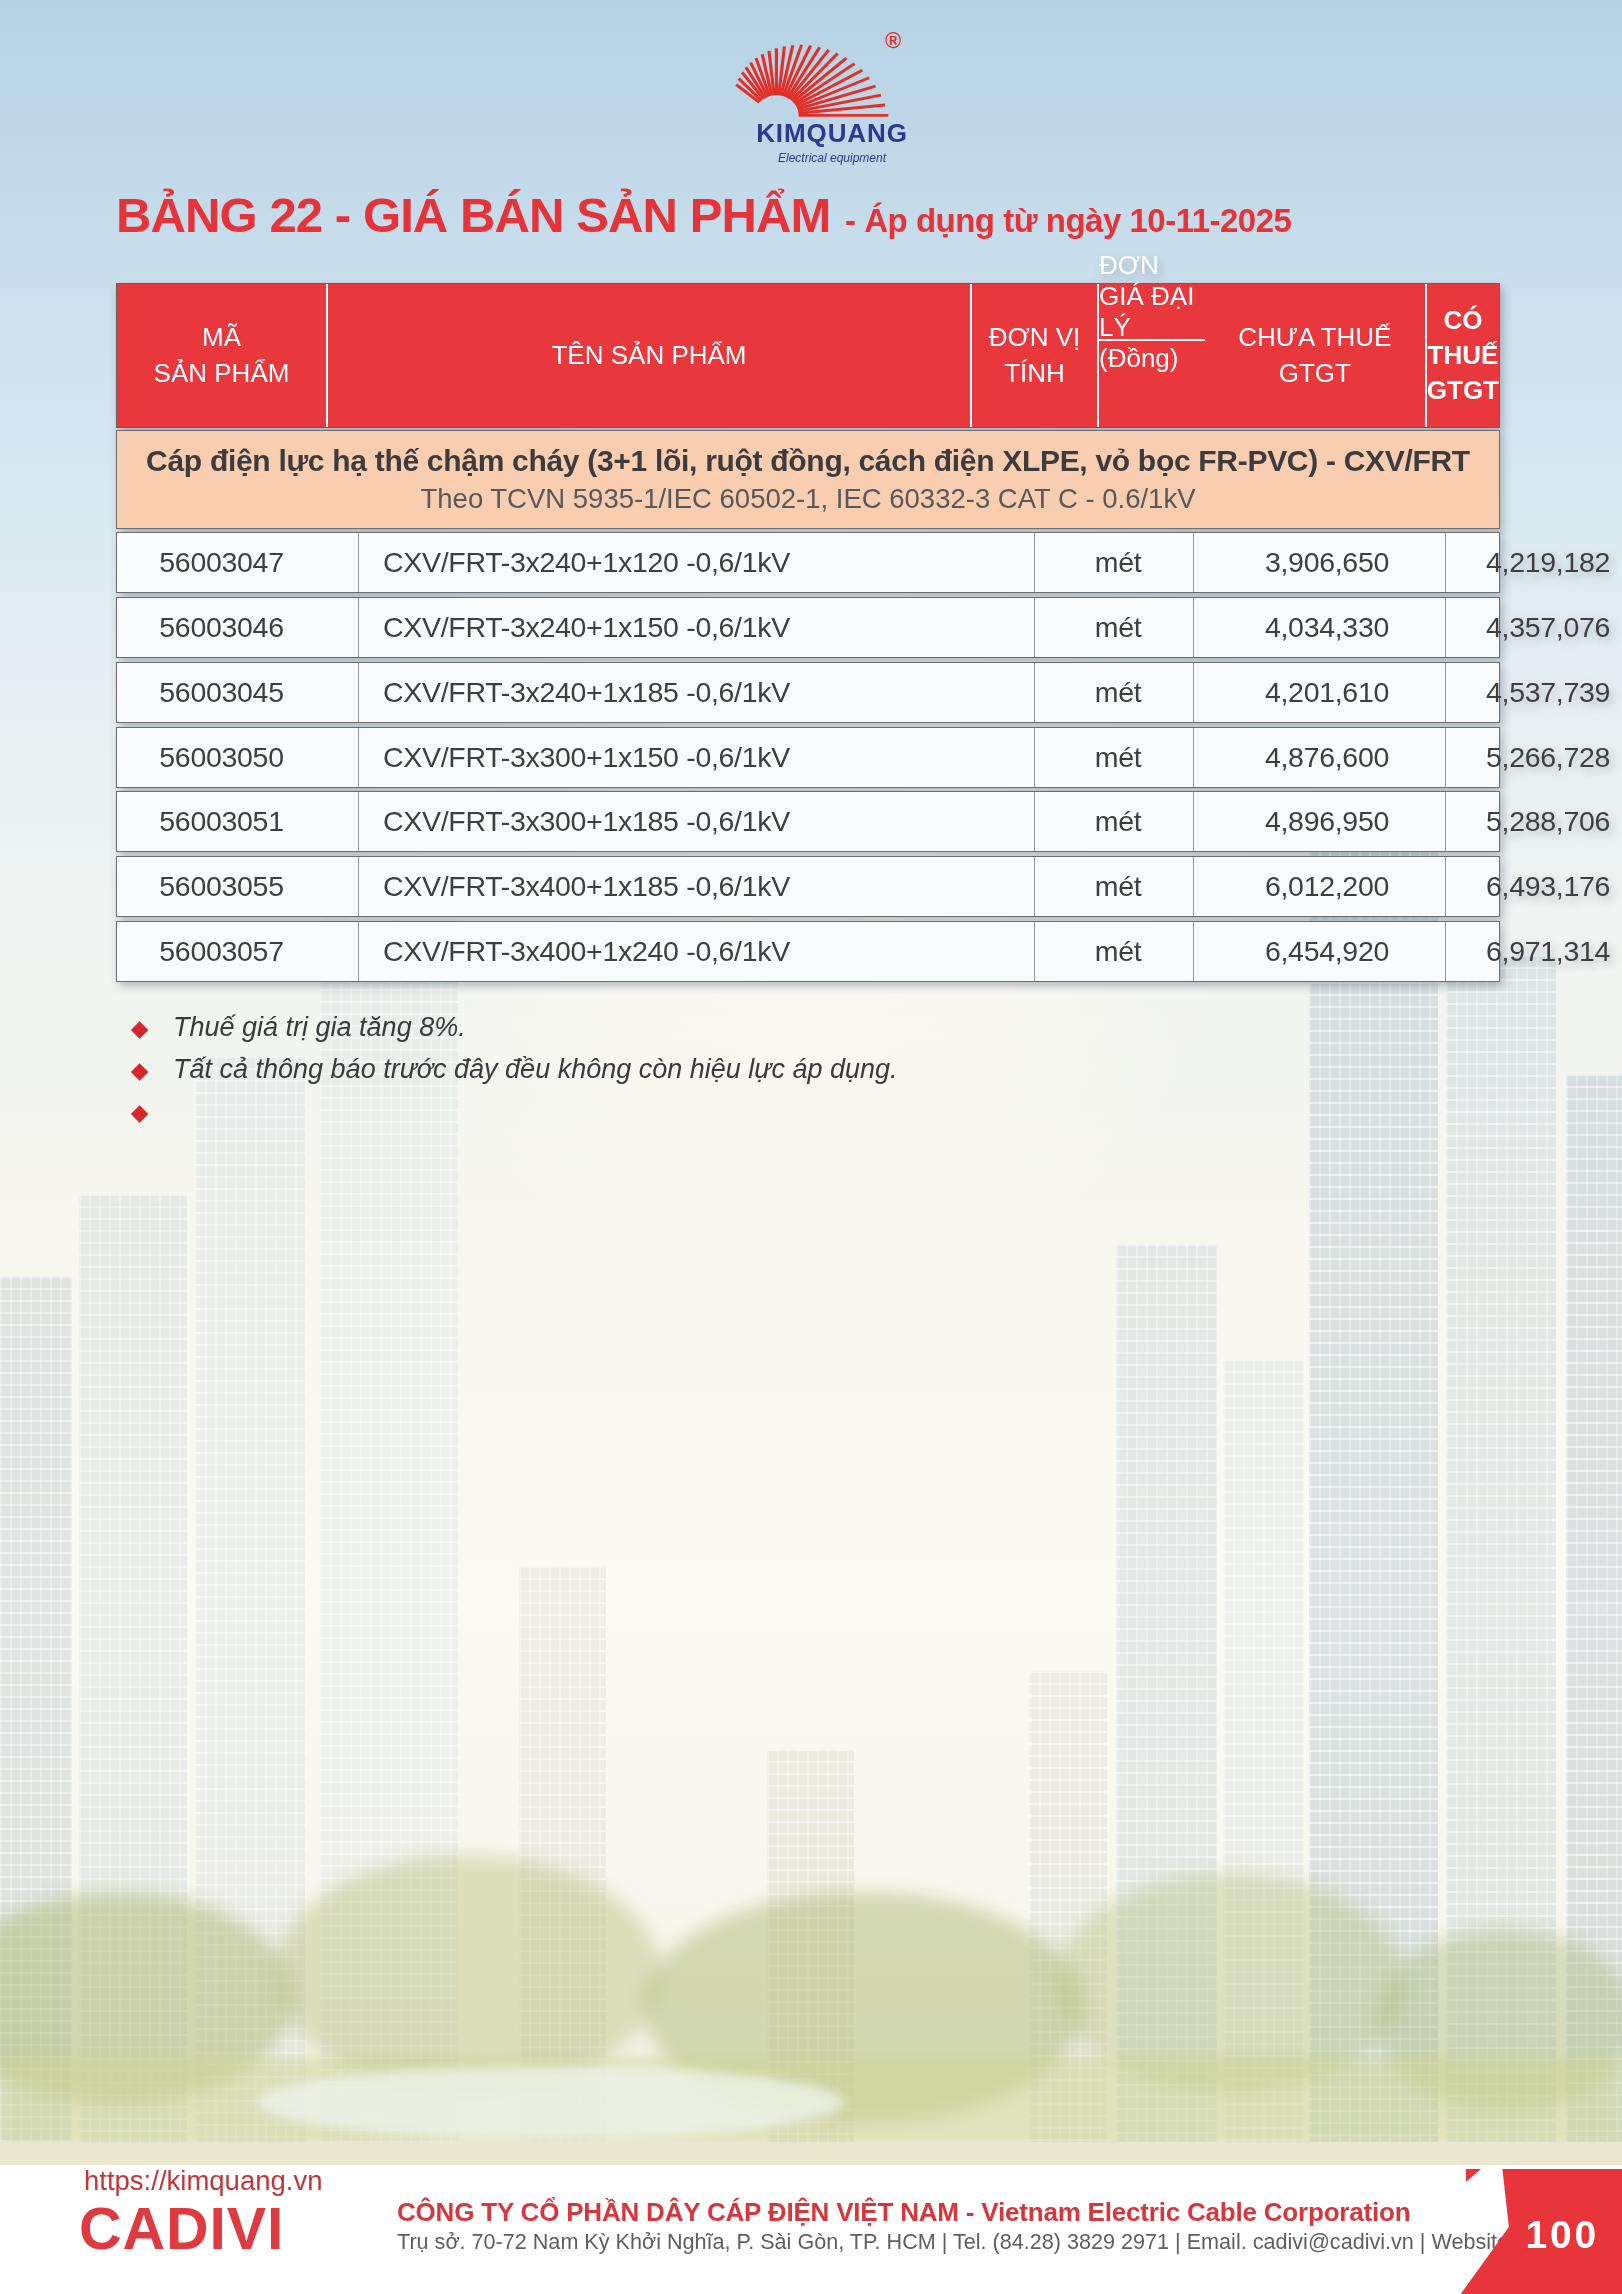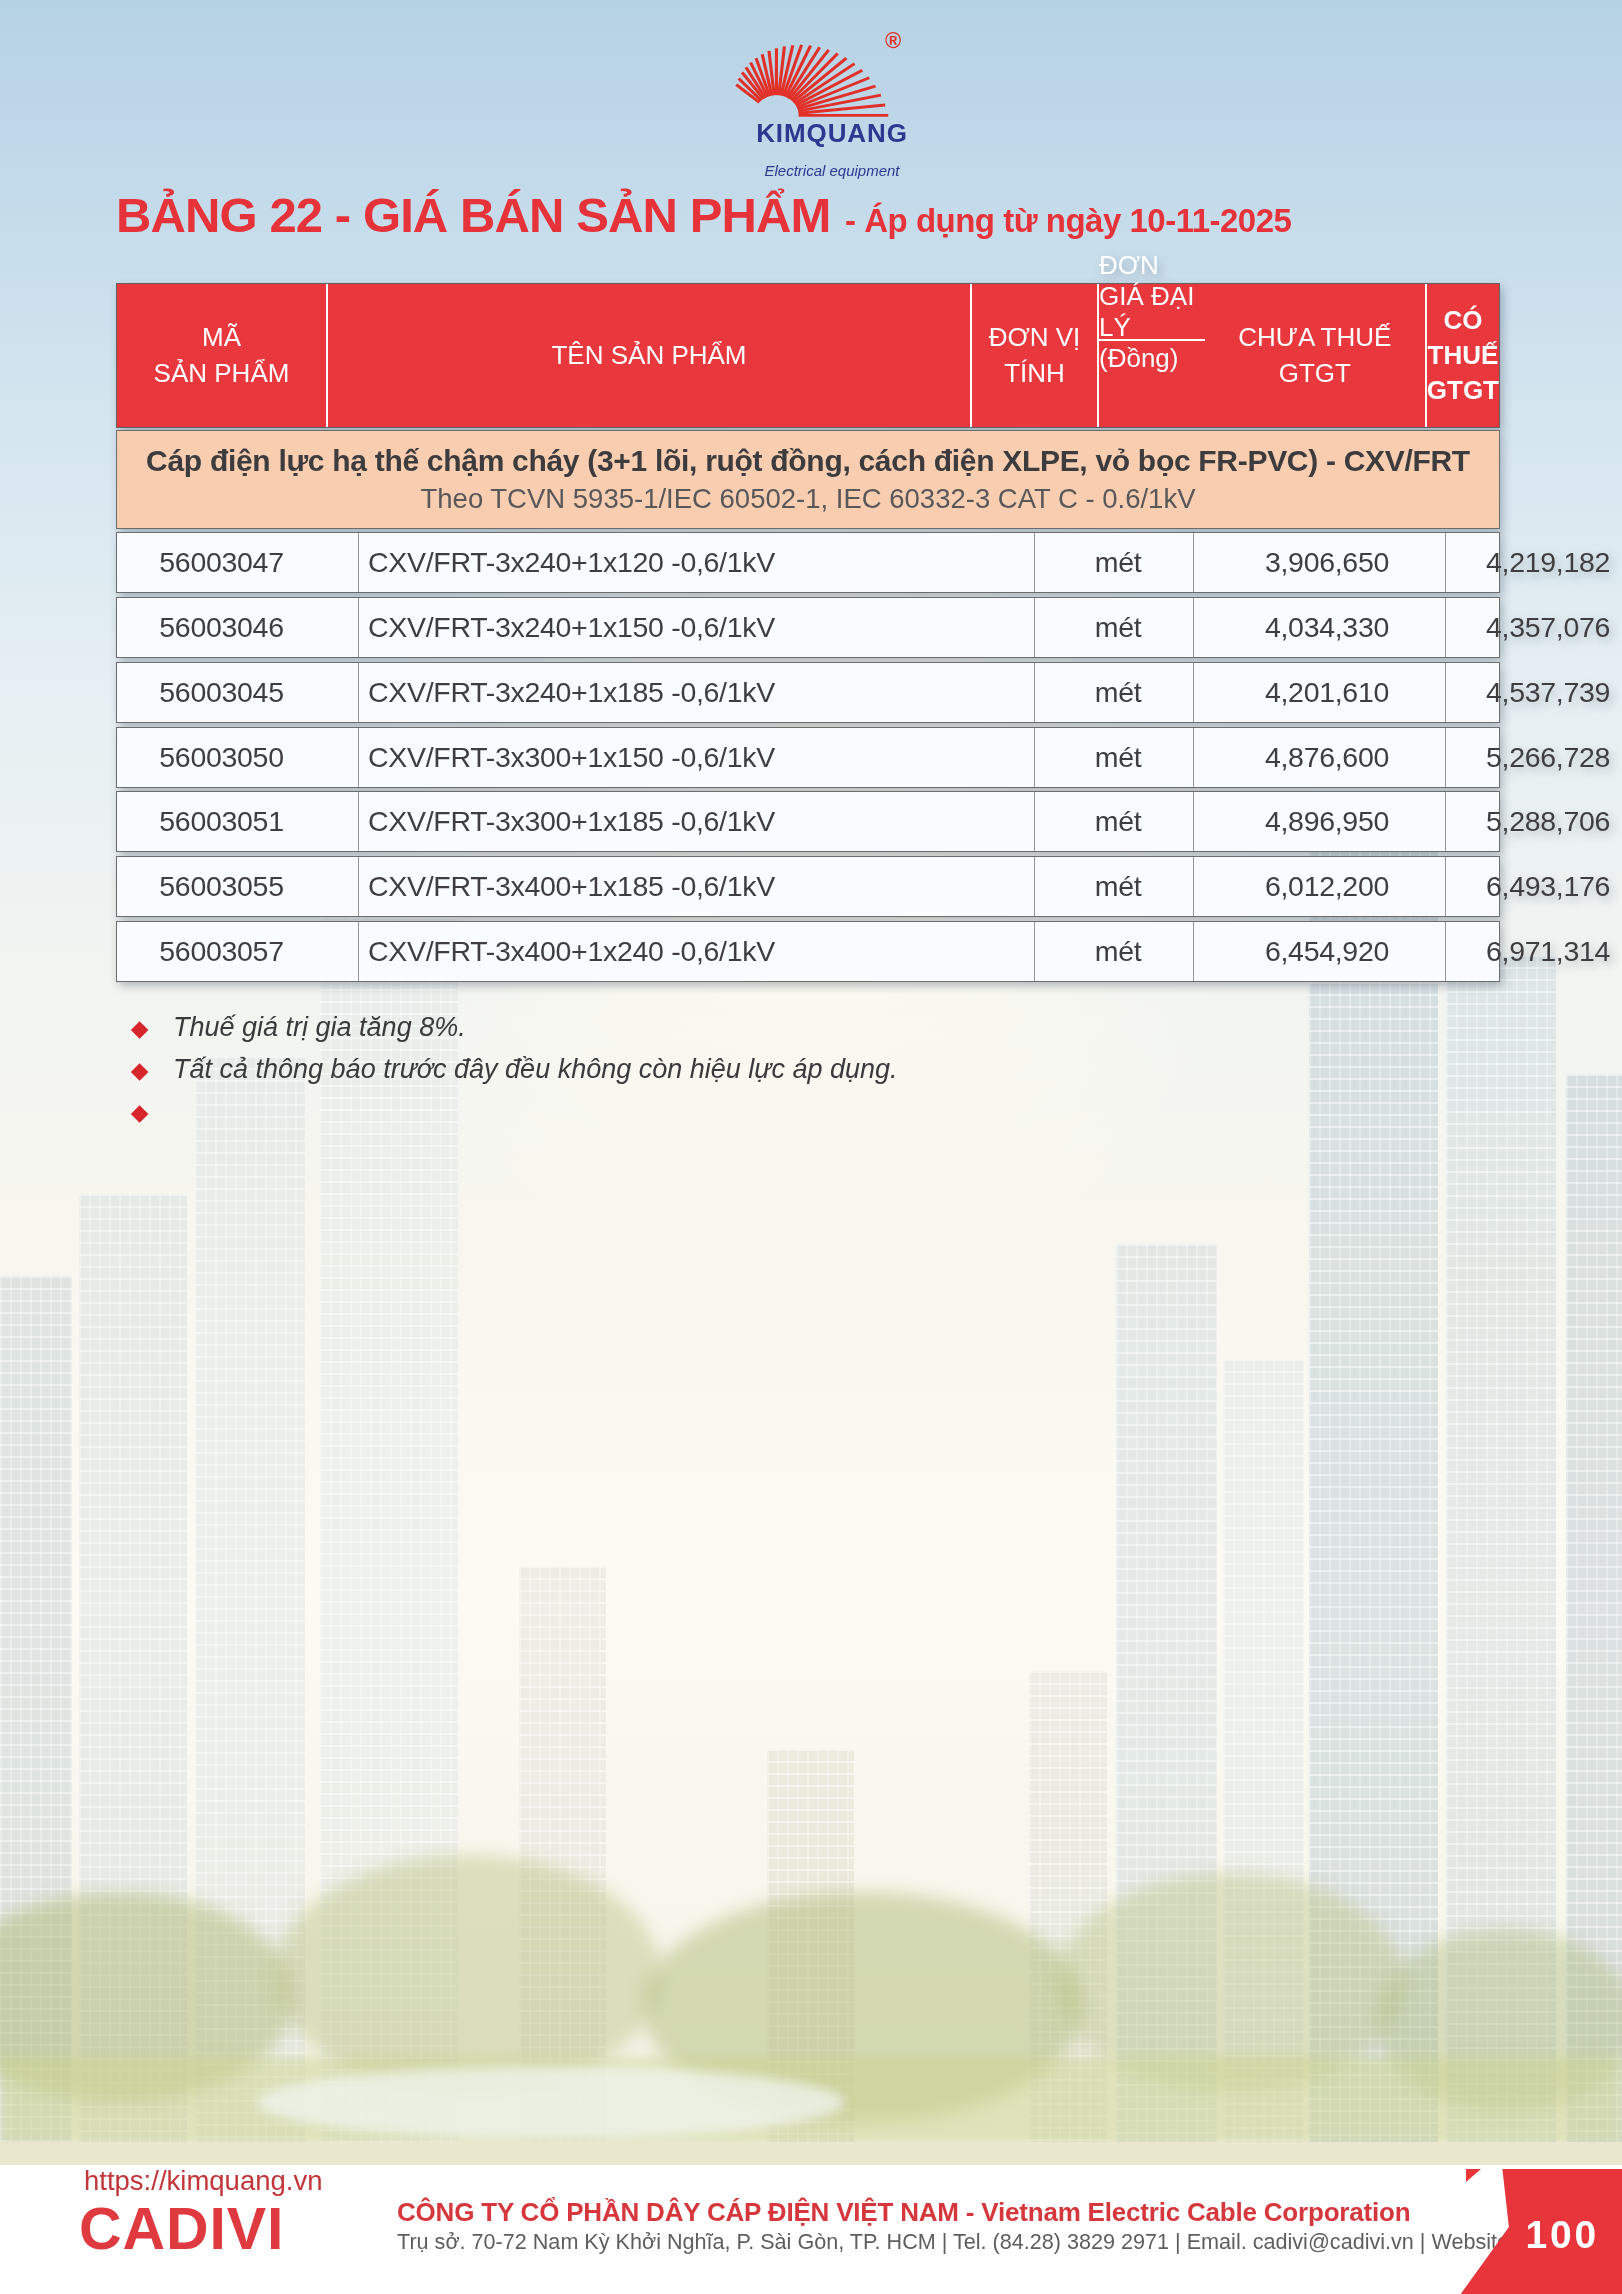--- a/index.html
+++ b/index.html
@@ -24,21 +24,21 @@
                      repeating-linear-gradient(90deg, rgba(255,255,255,.30) 0 1.8px, transparent 1.8px 10px);
   }
   .veg { position:absolute; border-radius:50%; filter:blur(8.3px); }
   .ground { position:absolute; filter:blur(5.5px); }
 
   
   .logo { position:absolute; left:731px; top:27.5px; width:202px; height:174px; text-align:center; }
   .logo svg { display:block; }
   .reg-mark { position:absolute; left:154px; top:0px; color:#E23028; font-size:22px; font-weight:bold; }
   .brand { margin-top:-1.8px; color:#2B3A90; font-size:26px; font-weight:bold; letter-spacing:0.9px; }
-  .tagline { color:#2B3A90; font-size:15px; font-style:italic; margin-top:13px; }
+  .tagline { color:#2B3A90; font-size:12px; font-style:italic; margin-top:2px; }
 
   
   .title { position:absolute; left:116px; top:187px; display:flex; align-items:baseline; gap:14.7px; color:#E6333A; white-space:nowrap; }
   .title-main { font-size:49px; font-weight:bold; letter-spacing:-0.9px; }
   .title-suffix { font-size:33px; font-weight:bold; letter-spacing:-0.5px; }
 
   
   .table { position:absolute; left:116px; top:283px; width:1384px; filter:drop-shadow(3.7px 4.6px 4.6px rgba(100,110,125,.45)); }
 
   .thead {
@@ -61,21 +61,21 @@
   .band-title { font-weight:bold; font-size:30px; color:#3C3C3E; letter-spacing:-0.3px; }
   .band-sub   { font-size:27.5px; color:#58585A; margin-top:4.6px; }
 
   .row {
     display:grid; grid-template-columns:209px 644px 127px 220px 1fr;
     height:61px; margin-top:3.7px; background:#F9FCFE; border:1.8px solid #6A6C6E;
     color:#3E3E40; font-size:28.5px;gap:32px;
   }
   .cell { display:flex; align-items:center; justify-content:center; letter-spacing:-0.3px; }
   .cell + .cell { border-left:1.8px solid #939597;padding-left:40px; }
-  .cell.name { justify-content:flex-start; padding-left:9px; }
+  .cell.name { justify-content:flex-start; padding-left:24px; }
   .cell.ex, .cell.inc { justify-content:flex-end; padding-right:24px; }
 
   
   .notes { position:absolute; left:129px; top:1006px; width:1249px; list-style:none; }
   .notes li { position:relative; padding-left:44px; font-size:27px; font-style:italic;
               color:#3A3A3C; line-height:42px; }
   .notes .bullet { position:absolute; left:1.8px; top:0.9px; color:#D6252B; font-size:23px; font-style:normal; }
 
   
   .photo-strip { position:absolute; left:0; top:2142px; width:1623px; height:24px; background:#EAE7CF; }

